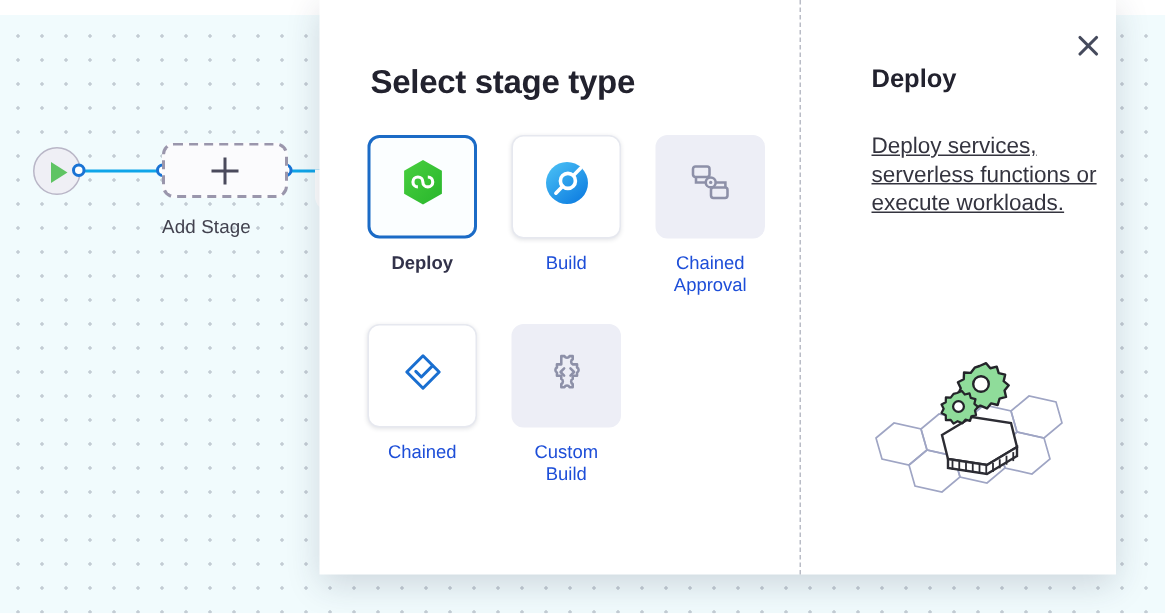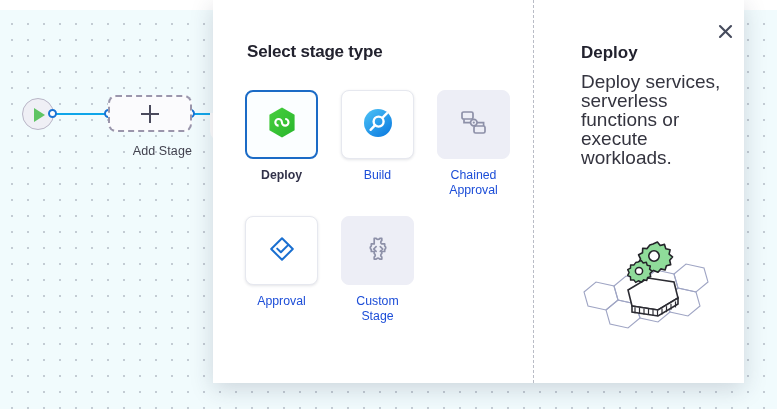--- a/index.html
+++ b/index.html
@@ -103,21 +103,21 @@
     top: 8px;
     width: 2px;
     height: 18px;
     background: #4a4a5c;
   }
   .add-stage-label {
     position: absolute;
     left: 108px;
     top: 134px;
     width: 84px;
-    text-align: right;
+    text-align: left;
     font-size: 12.5px;
     color: #42424f;
     letter-spacing: .1px;
   }
 
   .node-notch {
     position: absolute;
     left: 210px;
     top: 103px;
     width: 16px;
@@ -150,21 +150,21 @@
     position: absolute;
     left: 0;
     top: 0;
     width: 320px;
     height: 383px;
   }
   .modal-title {
     position: absolute;
     left: 34px;
     top: 42px;
-    font-size: 17px;
+    font-size: 22px;
     font-weight: bold;
     color: #22222e;
     letter-spacing: -.2px;
   }
 
   .card-grid {
     position: absolute;
     left: 32px;
     top: 90px;
     width: 268px;
@@ -224,25 +224,26 @@
     position: absolute;
     left: 47px;
     top: 43px;
     font-size: 17px;
     font-weight: bold;
     color: #22222e;
   }
   .detail-desc {
     position: absolute;
     left: 47px;
-    top: 72px;
+    top: 88px;
     width: 160px;
-    font-size: 19px;
+    font-size: 15px;
     line-height: 19px;
     color: #34343f;
+    text-decoration: underline;
   }
   .detail-illustration {
     position: absolute;
     left: 32px;
     top: 218px;
     width: 170px;
     height: 120px;
   }
 
   .close-btn {
@@ -363,39 +364,39 @@
             <div class="stage-card">
               <span>
                 <svg width="30" height="30" viewBox="0 0 30 30">
                   <g fill="none" stroke="#1a6fd0" stroke-width="2" stroke-linejoin="round" stroke-linecap="round">
                     <path d="M15 4.2 L25.8 15 L15 25.8 L4.2 15 Z"></path>
                     <path d="M10.2 14.6 L13.9 18.3 L21.3 10.9"></path>
                   </g>
                 </svg>
               </span>
             </div>
-            <div class="stage-label">Approval</div>
+            <div class="stage-label">Chained</div>
           </div>
 
           <div class="stage-card-wrap">
             <div class="stage-card muted">
               <span>
                 <svg width="30" height="30" viewBox="0 0 30 30">
                   <g fill="none" stroke="#8d90a8" stroke-width="1.7" stroke-linejoin="round" stroke-linecap="round">
                     <path d="M11.2 4.4 h2.1 a1.9 1.9 0 0 0 3.4 0 h2.1 v2.1 a1.9 1.9 0 0 0 0 3.4 v0
                              h2.9 v2.1 a1.9 1.9 0 0 1 0 3.4 v0 v2.1 h-2.9 v2.1
                              a1.9 1.9 0 0 0 0 3.4 v2.1 h-2.1 a1.9 1.9 0 0 0 -3.4 0 h-2.1 v-2.1
                              a1.9 1.9 0 0 0 0 -3.4 v-2.1 h-2.9 v-2.1 a1.9 1.9 0 0 1 0 -3.4 v-2.1 h2.9 v-2.1 Z"></path>
                     <path d="M13.1 12.6 L10.7 15 L13.1 17.4"></path>
                     <path d="M17.3 12.6 L19.7 15 L17.3 17.4"></path>
                   </g>
                 </svg>
               </span>
             </div>
-            <div class="stage-label">Custom Stage</div>
+            <div class="stage-label">Custom Build</div>
           </div>
 
         </div>
       </div>
     </div>
 
     <div class="right-pane">
       <div class="detail-title">Deploy</div>
       <div class="detail-desc">Deploy services, serverless functions or execute workloads.</div>
 

